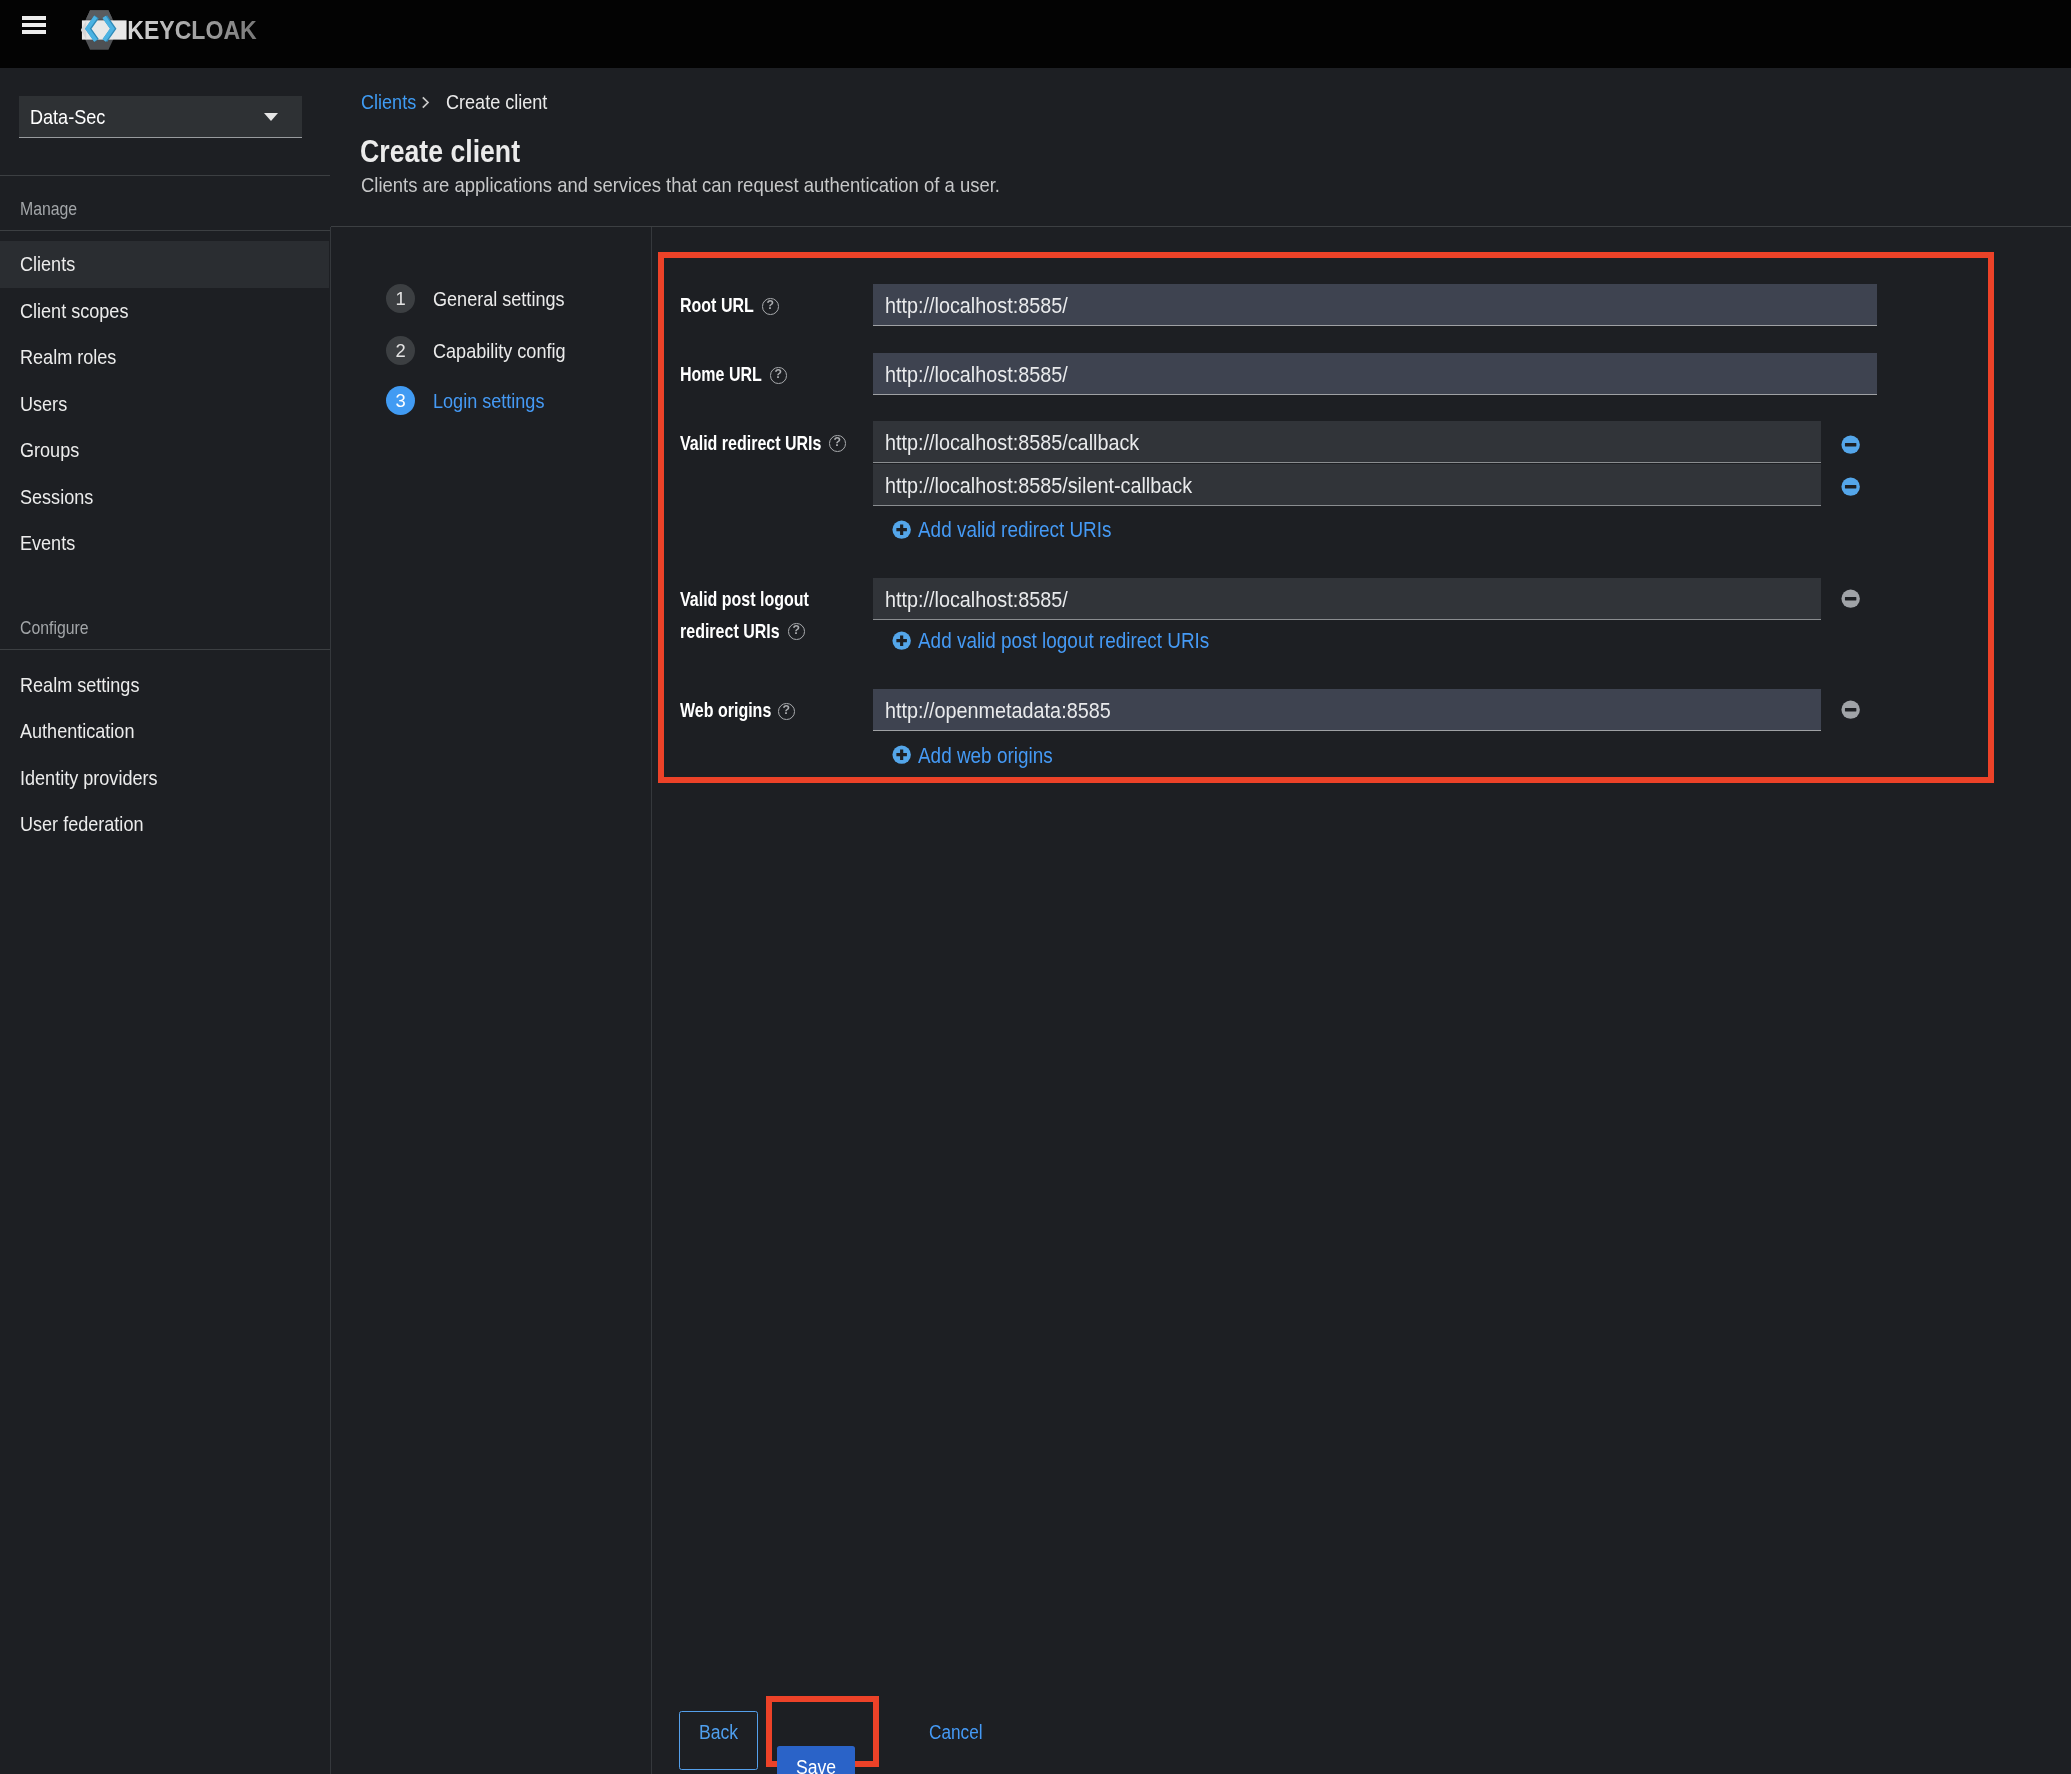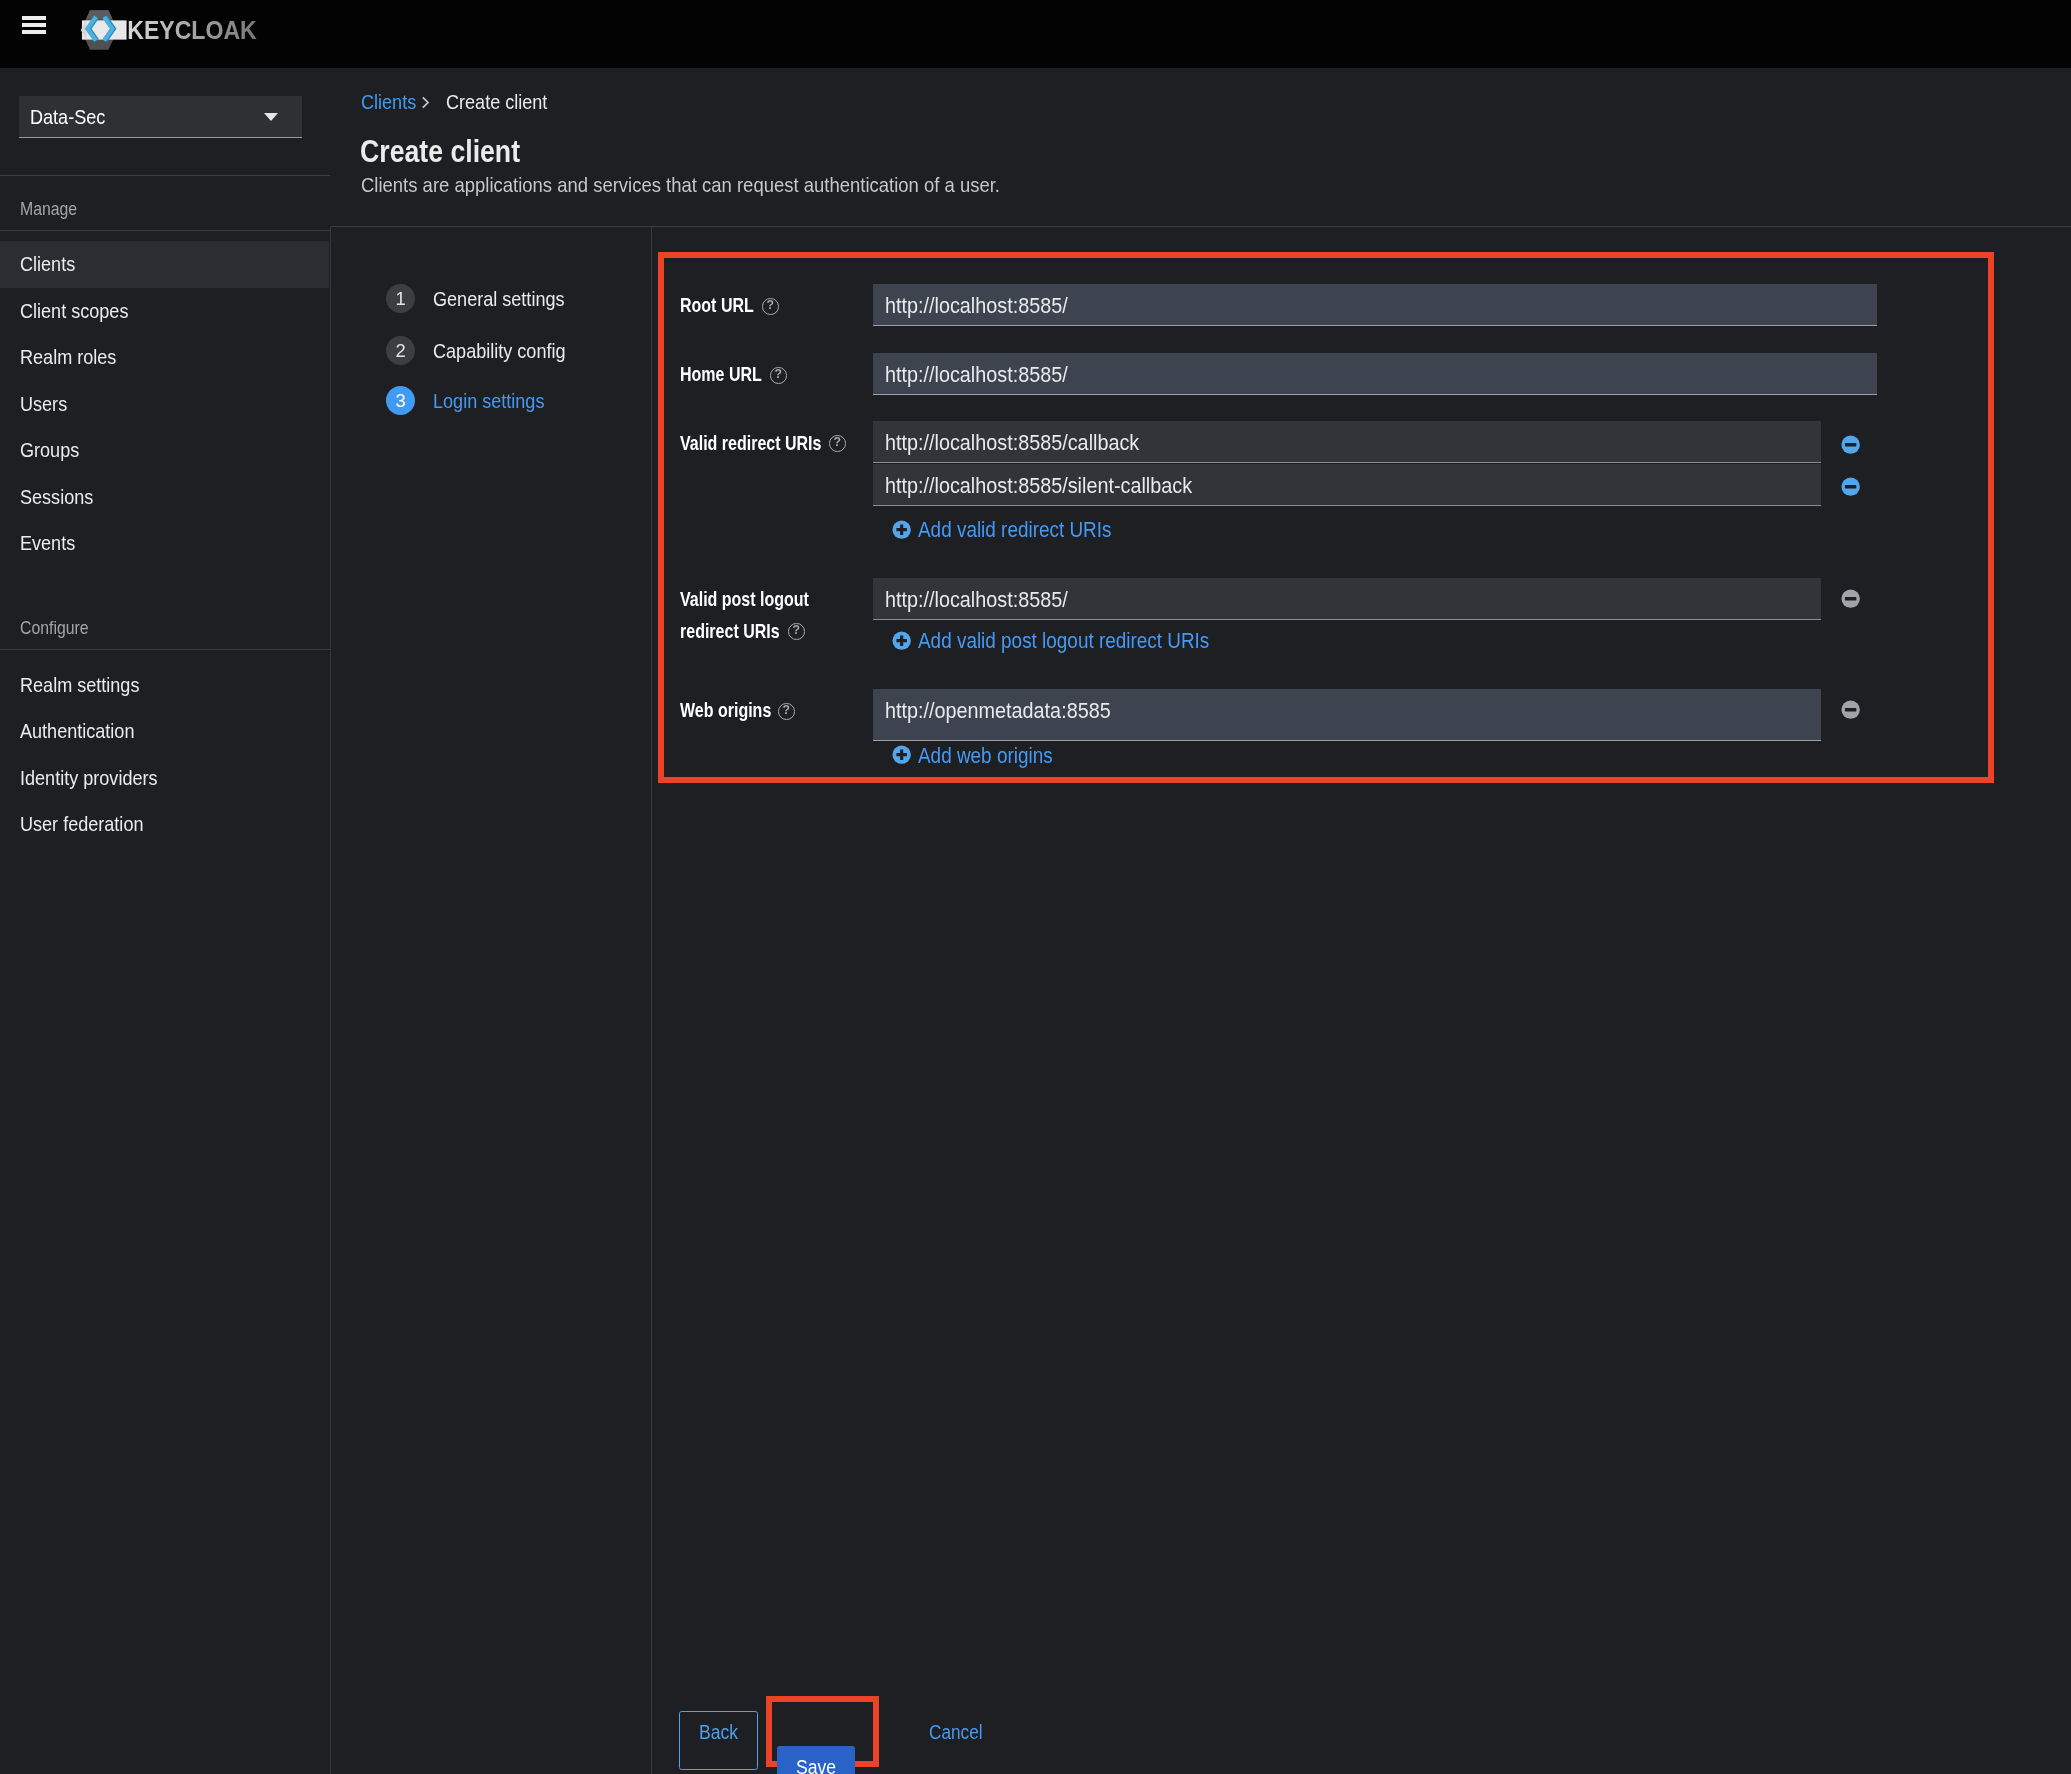--- a/index.html
+++ b/index.html
@@ -134,21 +134,21 @@
     <rect x="4.5" y="9" width="13" height="4" rx="0.5" fill="#1d1f23"></rect>
   </svg>
 <svg class="abs" style="left:892px;top:631px;" width="19.3" height="19.3" viewBox="0 0 22 22">
     <circle cx="11" cy="11" r="10.5" fill="#54a6ea"></circle>
     <path d="M11 5V17M5 11H17" stroke="#1d1f23" stroke-width="3.6"></path>
   </svg>
 <div class="abs txt" style="left:918px;top:629px;font-size:22px;line-height:24px;color:#459af5;">Add valid post logout redirect URIs</div>
 
 <div class="abs lab" style="left:680px;top:700px;">Web origins</div>
 <div class="abs" style="left:778px;top:703px;width:16.7px;height:16.7px;border:1.8px solid #a9abae;border-radius:50%;color:#a9abae;font-size:12.3px;line-height:13px;text-align:center;font-weight:bold;">?</div>
-<div class="abs" style="left:873px;top:689px;width:948px;height:52px;background:#3e4350;border-bottom:1.8px solid #9fa1a4;">
+<div class="abs" style="left:873px;top:689px;width:948px;height:42px;background:#3e4350;border-bottom:1.8px solid #9fa1a4;">
   <div class="abs in" style="left:12.3px;top:9.7px;font-size:22px;line-height:24px;color:#e9eaec;">http://openmetadata:8585</div>
 </div>
 <svg class="abs" style="left:1841px;top:700px;" width="19.3" height="19.3" viewBox="0 0 22 22">
     <circle cx="11" cy="11" r="10.5" fill="#a0a3a7"></circle>
     <rect x="4.5" y="9" width="13" height="4" rx="0.5" fill="#1d1f23"></rect>
   </svg>
 <svg class="abs" style="left:892px;top:745px;" width="19.3" height="19.3" viewBox="0 0 22 22">
     <circle cx="11" cy="11" r="10.5" fill="#54a6ea"></circle>
     <path d="M11 5V17M5 11H17" stroke="#1d1f23" stroke-width="3.6"></path>
   </svg>

